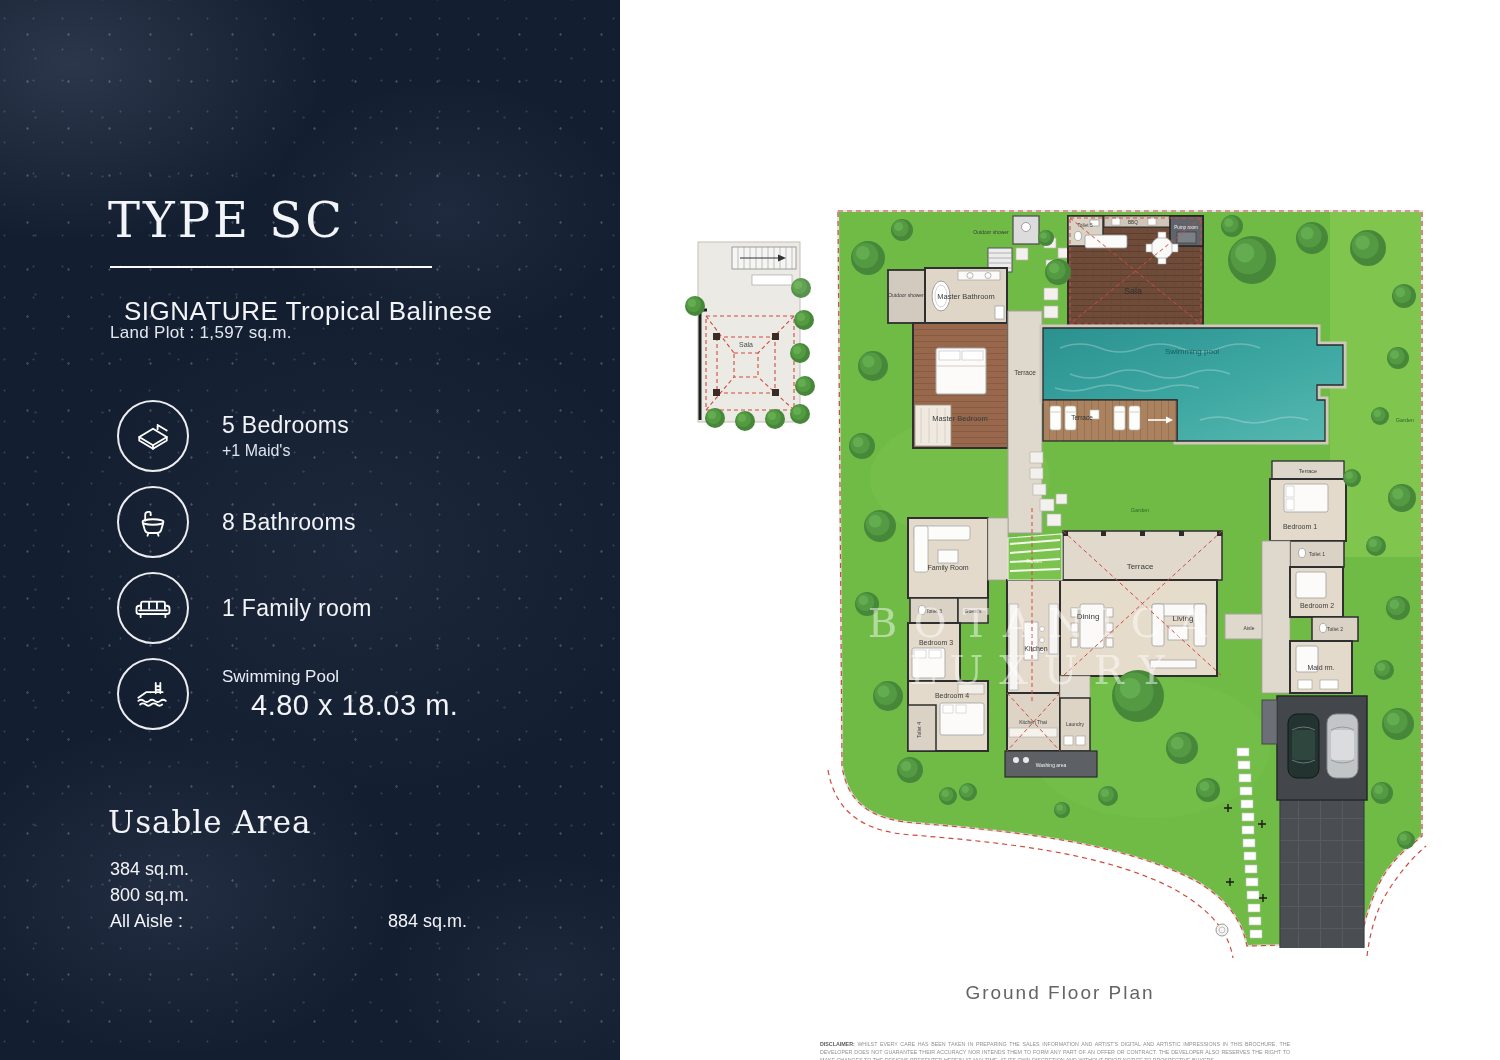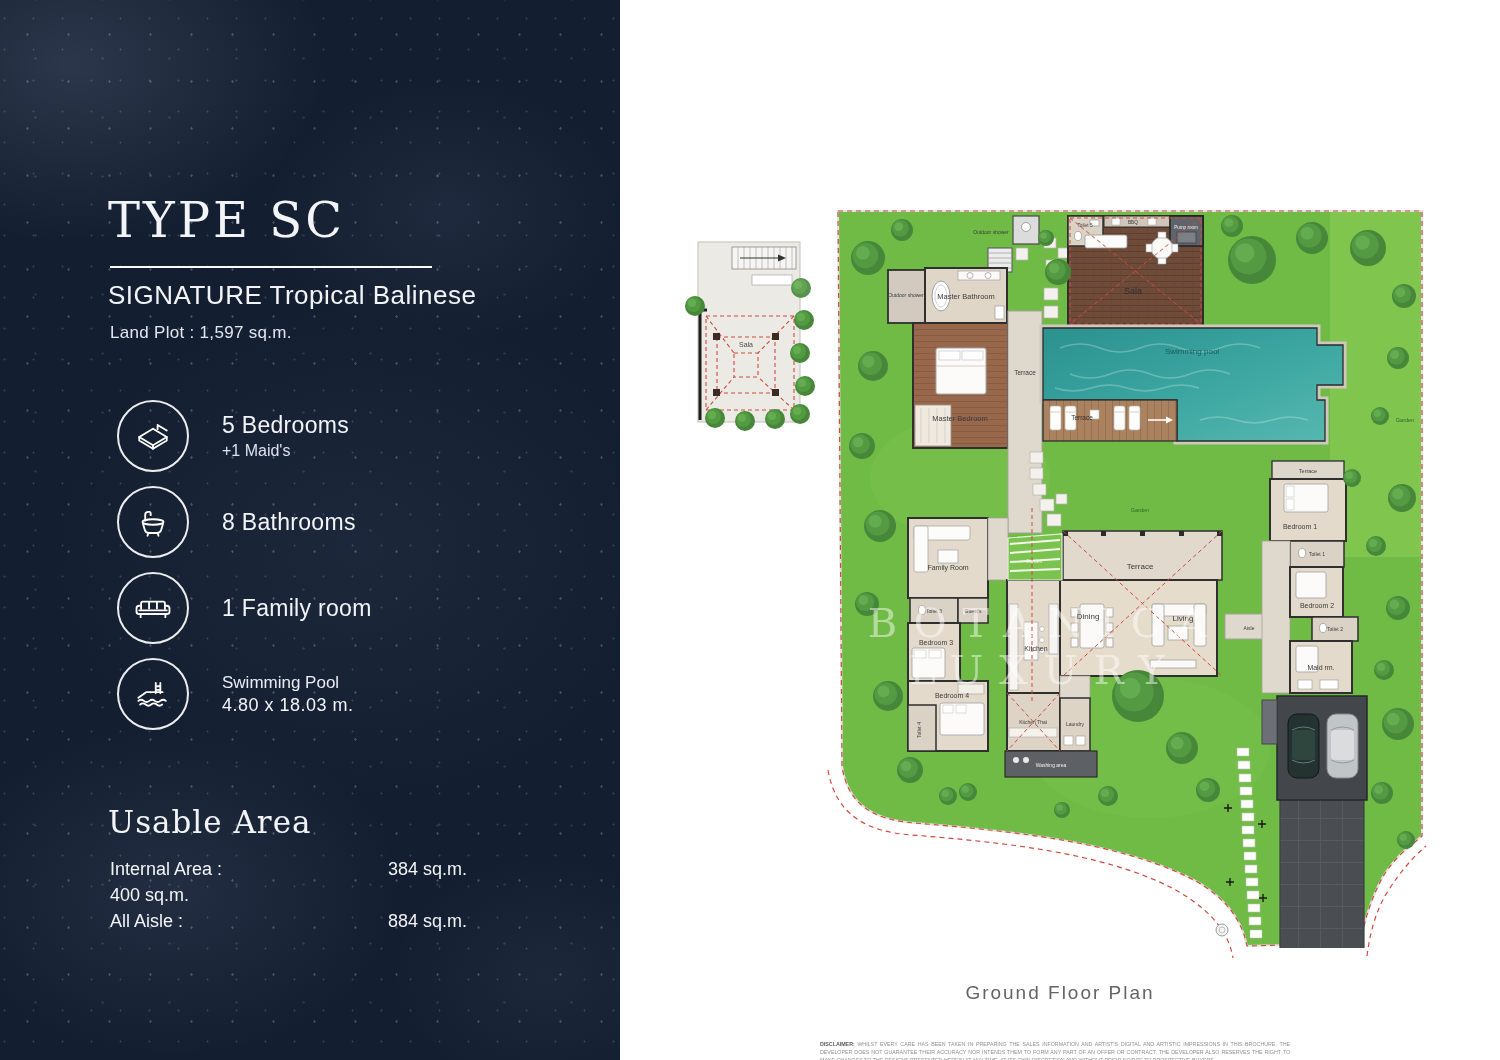--- a/index.html
+++ b/index.html
@@ -18,30 +18,30 @@
     background-image:
       radial-gradient(rgba(255,255,255,.40) .8px, transparent 1.4px),
       radial-gradient(rgba(255,255,255,.28) .7px, transparent 1.3px),
       radial-gradient(rgba(255,255,255,.20) 1px, transparent 1.6px);
     background-size:41px 47px, 29px 31px, 67px 59px;
     background-position:7px 11px, 19px 3px, 2px 29px;}
   .panel > *{position:absolute;}
   .type-title{left:108px;top:192px;font-family:"DejaVu Serif","Liberation Serif",serif;
     font-size:48px;letter-spacing:3px;font-weight:400;margin:0;}
   .divider{left:110px;top:266px;width:322px;height:2px;background:#fafbfc;}
-  .subtitle{left:108px;top:280px;font-size:26px;font-weight:400;letter-spacing:.5px;margin:0;}
+  .subtitle{left:108px;top:280px;font-size:26px;font-weight:400;letter-spacing:.5px;margin:16px;}
   .landplot{left:110px;top:323px;font-size:17px;color:#e2e7ef;letter-spacing:.3px;}
   .features{left:117px;top:400px;display:flex;flex-direction:column;gap:14px;}
   .feature{display:flex;align-items:center;height:72px;}
   .fi-circle{width:72px;height:72px;border:2.2px solid rgba(255,255,255,.92);border-radius:50%;
     flex:0 0 auto;display:flex;align-items:center;justify-content:center;margin-right:33px;box-sizing:border-box;}
   .fi-main{font-size:23px;letter-spacing:.3px;}
   .fi-sub{font-size:16px;color:#dde3ee;margin-top:3px;}
   .fi-small{font-size:17px;color:#e8edf5;}
-  .fi-big{font-size:18px;margin-top:2px;letter-spacing:.5px;}
+  .fi-big{font-size:29px;margin-top:2px;letter-spacing:.5px;margin-left:29px;}
   .usable{left:108px;top:804px;font-family:"DejaVu Serif","Liberation Serif",serif;
     font-size:31px;font-weight:400;letter-spacing:1px;margin:0;}
   .area-rows{left:110px;top:856px;font-size:18px;line-height:26px;}
   .area-row{display:flex;}
   .area-label{width:278px;}
   .area-value{width:160px;}
   
   .plan{position:absolute;left:620px;top:0;width:880px;height:1060px;background:#fff;margin-top:48px;}
   .plan-svg{position:absolute;left:0;top:0;width:880px;height:1060px;}
   .watermark{position:absolute;left:195px;top:552px;width:460px;text-align:center;
@@ -118,25 +118,24 @@
         <div class="fi-text">
           <div class="fi-small">Swimming Pool</div>
           <div class="fi-big">4.80 x 18.03 m.</div>
         </div>
       </div>
     </div>
 
     <h3 class="usable">Usable Area</h3>
     <div class="area-rows">
       <div class="area-row">
-        <span class="area-label">Internal Area :</span>
         <span class="area-value">384 sq.m.</span>
       </div>
       <div class="area-row">
-        <span class="area-value">400 sq.m.</span>
+        <span class="area-value">800 sq.m.</span>
       </div>
       <div class="area-row">
         <span class="area-label">All Aisle :</span>
         <span class="area-value">884 sq.m.</span>
       </div>
     </div>
   </aside>
 
   <main class="plan">
     <svg class="plan-svg" viewBox="620 0 880 1060" font-family="Liberation Sans, sans-serif" text-anchor="middle">

